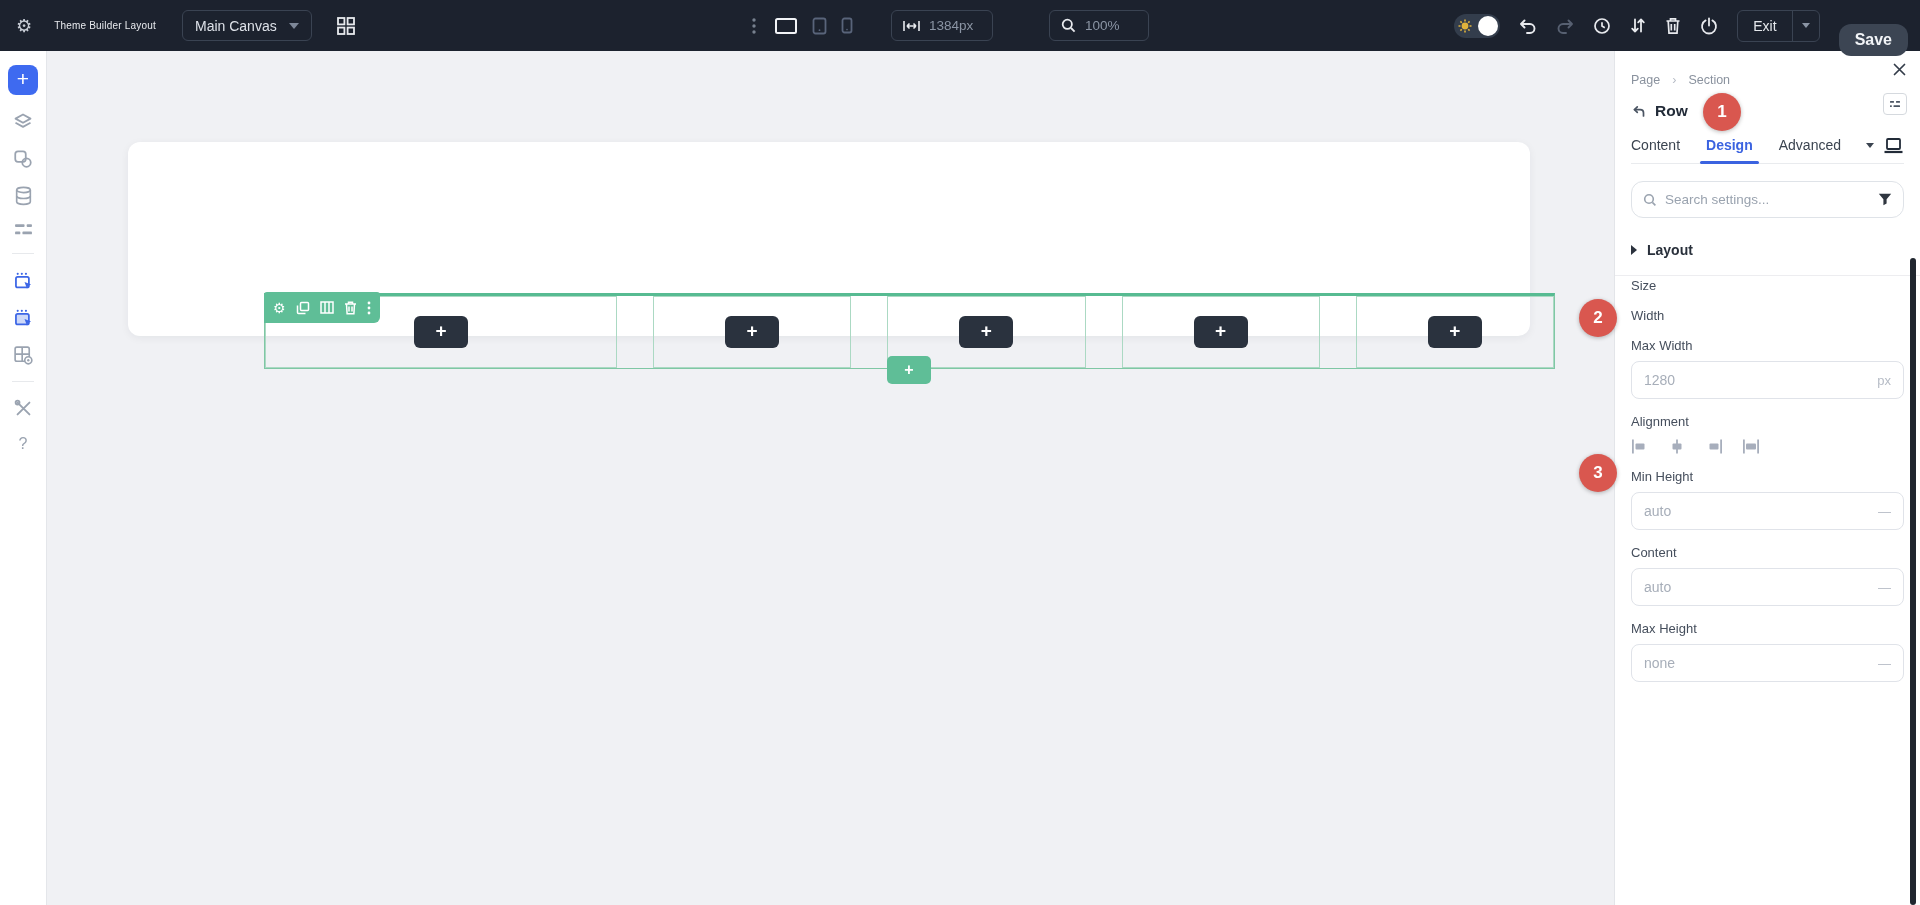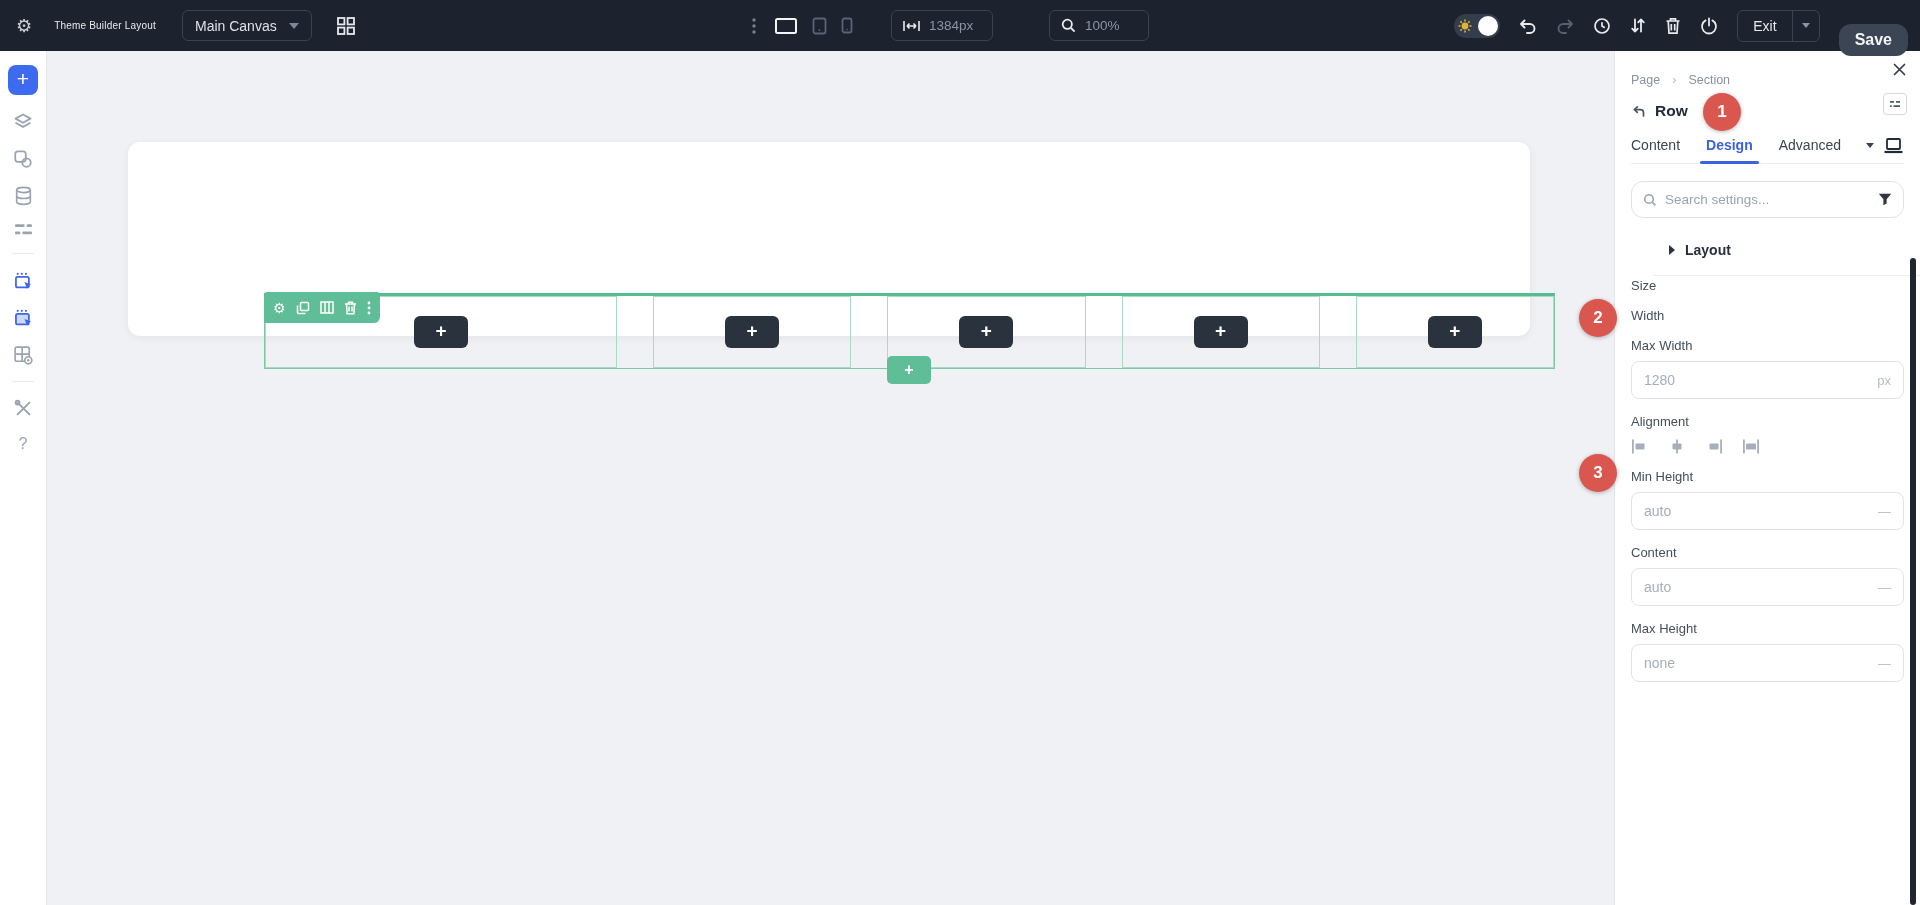--- a/index.html
+++ b/index.html
@@ -56,21 +56,21 @@
   .struct-btn { position:absolute; right:13px; top:42px; width:24px; height:22px; border:1px solid #d5d9de; border-radius:4px; display:flex; align-items:center; justify-content:center; cursor:pointer; }
   .tabs { margin:17px 16px 0; display:flex; gap:26px; padding-bottom:10px; border-bottom:1px solid #e9ebee; position:relative; }
   .tab { font-size:14px; color:#3b4450; cursor:pointer; position:relative; }
   .tab.active { color:#3b63e0; font-weight:bold; }
   .tab.active::after { content:""; position:absolute; left:-6px; right:-6px; bottom:-11px; height:3px; border-radius:2px; background:#3b63e0; }
   .tabs-right { position:absolute; right:0; top:0; display:flex; align-items:center; gap:9px; }
   .search-wrap { margin:17px 16px 0; height:37px; border:1px solid #dfe3e8; border-radius:12px; display:flex; align-items:center; padding:0 11px; gap:8px; }
   .search-wrap input { flex:1; border:none; outline:none; font-size:13.5px; color:#3b4450; font-family:"Liberation Sans", sans-serif; background:transparent; }
   .search-wrap input::placeholder { color:#9aa3af; }
   .sec-head { display:flex; align-items:center; gap:10px; padding:18px 16px 17px; cursor:pointer; }
-  .sec-head.first { margin-top:6px; border-bottom:1px solid #ededf0;margin-left:38px; }
+  .sec-head.first { margin-top:6px; border-bottom:1px solid #ededf0; }
   .sec-head .name { font-size:14px; font-weight:bold; color:#29303b; }
   .sec-head.open .name { color:#3b63e0; }
   .car-r { width:0; height:0; border-top:5px solid transparent; border-bottom:5px solid transparent; border-left:6px solid #2b323d; }
   .car-d { width:0; height:0; border-left:5px solid transparent; border-right:5px solid transparent; border-top:6px solid #3b63e0; }
   .sec-body { padding:0 16px; }
   .f-label { font-size:13px; color:#454e5c; margin:15px 0 8px; }
   .size-row { display:flex; align-items:center; gap:10px; }
   .size-btn { width:36px; height:36px; border-radius:8px; border:1px solid transparent; background:none; display:flex; align-items:center; justify-content:center; cursor:pointer; color:#8d96a5; }
   .size-btn.active { border:1.5px solid #3b63e0; color:#3b63e0; }
   .size-custom { color:#a6adbb; font-size:14px; margin-left:4px; }

